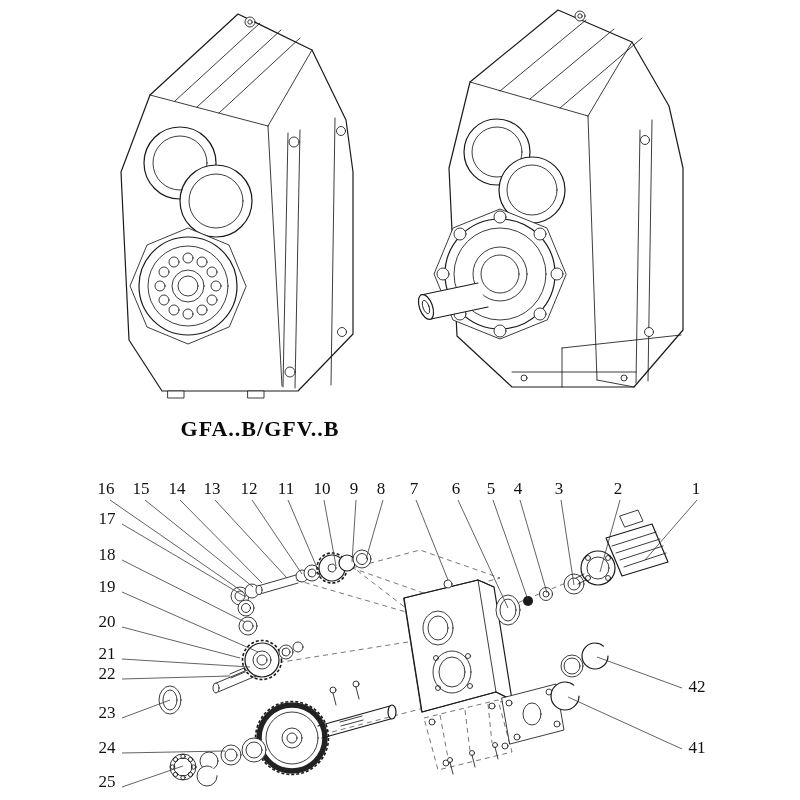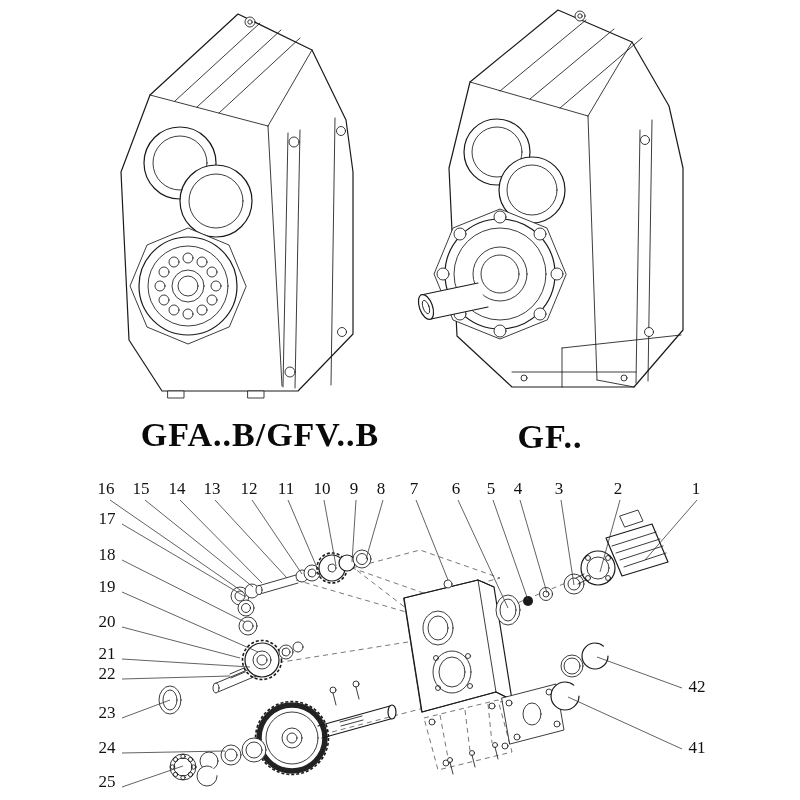--- a/index.html
+++ b/index.html
@@ -1,18 +1,18 @@
 <!DOCTYPE html>
 <html><head>
 <meta charset="utf-8">
 <style>
   html,body{margin:0;padding:0;background:#fff;}
   .page{position:relative;width:800px;height:800px;background:#ffffff;overflow:hidden;
         font-family:"Liberation Serif", serif;}
-  .caption{position:absolute;font-weight:bold;font-size:34px;color:#0a0a0a;
+  .caption{position:absolute;font-weight:bold;font-size:22px;color:#0a0a0a;
            text-align:center;letter-spacing:1px;}
   .caption.left{left:110px;top:416px;width:300px;}
   .caption.right{left:450px;top:418px;width:200px;}
   svg{position:absolute;left:0;}
   svg.drawings{top:0;}
   svg.exploded{top:460px;}
   .ln{fill:none;stroke:#1a1a1a;stroke-width:1.2;stroke-linejoin:round;stroke-linecap:round;}
   .thin{stroke-width:0.85;}
   .wf{fill:#ffffff;}
   .dk{fill:#1a1a1a;stroke:none;}
@@ -121,21 +121,20 @@
 
       <line class="ln thin" x1="562" y1="348" x2="681" y2="335"></line>
       <line class="ln thin" x1="562" y1="348" x2="562" y2="387"></line>
       <line class="ln thin" x1="512" y1="372" x2="636" y2="372"></line>
       <circle class="ln thin wf" cx="524" cy="378" r="3"></circle>
       <circle class="ln thin wf" cx="624" cy="378" r="3"></circle>
     </g>
   </svg>
 
   <div class="caption left">GFA..B/GFV..B</div>
-  <div class="caption right">GF..</div>
 
   <svg class="exploded" width="800" height="340" viewBox="0 0 800 340">
 
     <g>
       <path class="dash" d="M352,108 L420,90 L500,118 L432,136 Z"></path>
       <line class="dash" x1="350" y1="105" x2="424" y2="162"></line>
       <line class="dash" x1="296" y1="120" x2="406" y2="152"></line>
       <line class="dash" x1="510" y1="146" x2="590" y2="113"></line>
       <line class="dash" x1="470" y1="205" x2="506" y2="156"></line>
       <line class="dash" x1="424" y1="248" x2="332" y2="272"></line>

